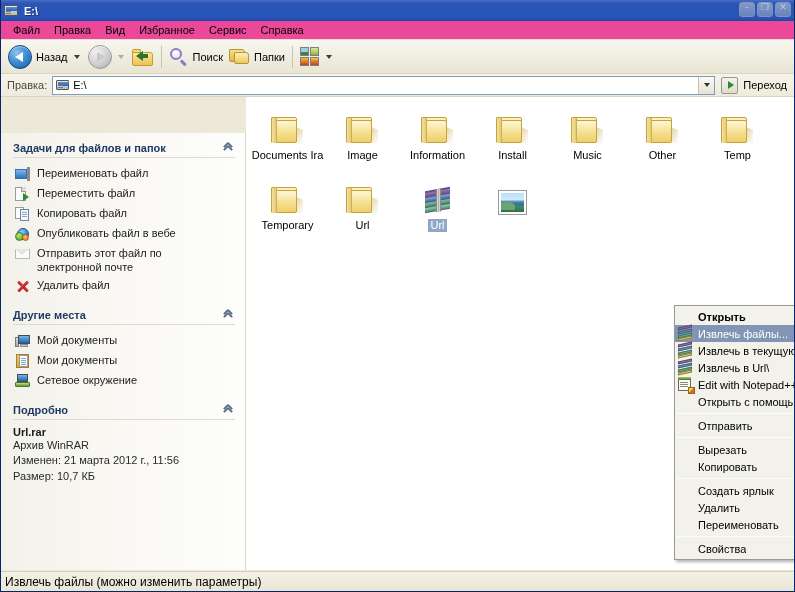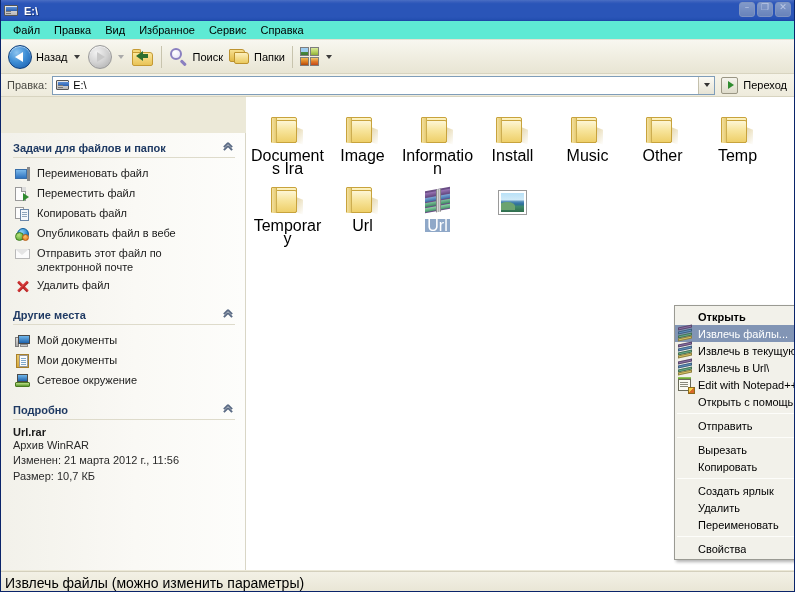--- a/index.html
+++ b/index.html
@@ -76,21 +76,21 @@
   .win-btn i {
     position: absolute; color: #e9edf5;
     font-style: normal; font-size: 9px;
     left: 0; right: 0; top: -1px; text-align: center;
     font-family: "DejaVu Sans", sans-serif;
   }
 
   
   #menubar {
     height: 19px;
-    background: #5eead4;
+    background: #ec4899;
     display: flex; align-items: center;
     padding-left: 5px;
     border-bottom: 1px solid #e5e2d2;
   }
   #menubar .mi {
     padding: 2px 7px 3px 7px;
     color: #000; font-size: 11px;
   }
 
   
@@ -359,21 +359,21 @@
     align-content:flex-start;
     padding-left: 4px;
   }
   .fitem {
     width: 75px; height: 70px;
     display:flex; flex-direction:column; align-items:center;
     padding-top: 4px;
   }
   .fitem .glyph { height:36px; display:flex; align-items:flex-end; justify-content:center; }
   .fitem .cap {
-    font-size:16px; color:#000; text-align:center;
+    font-size:11px; color:#000; text-align:center;
     margin-top: 4px; line-height:13px;
     max-width:74px; word-wrap:break-word;
   }
   .fitem .cap.sel {
     background:#8fa8c8; color:#ffffff;
     padding: 0 2px;
   }
 
   
   .folder-big { width:33px;height:29px; position:relative; }
@@ -492,23 +492,23 @@
     box-shadow:0 2px 0 #8a8a7a, 0 4px 0 #8a8a7a;}
   .npp .pen { position:absolute; right:-1px; bottom:-1px; width:7px;height:7px;
     background: linear-gradient(135deg,#f3d14a 40%,#d86a2a 41%); border:1px solid #8a6a1a;}
 
   
   #statusbar {
     position:absolute; left:0; bottom:0;
     width:100%; height:20px;
     background: linear-gradient(to bottom,#f3f1e6,#e9e6d6);
     border-top:1px solid #d4d0bd;
-    display:flex; align-items:flex-end;
+    display:flex; align-items:center;
     padding-left:4px;
-    font-size:14px; color:#000;
+    font-size:12px; color:#000;
   }
 </style>
 </head>
 <body>
 
 <div id="window">
 
   <div id="titlebar">
     <div class="tb-icon">
       <div class="drive-glyph"></div>

